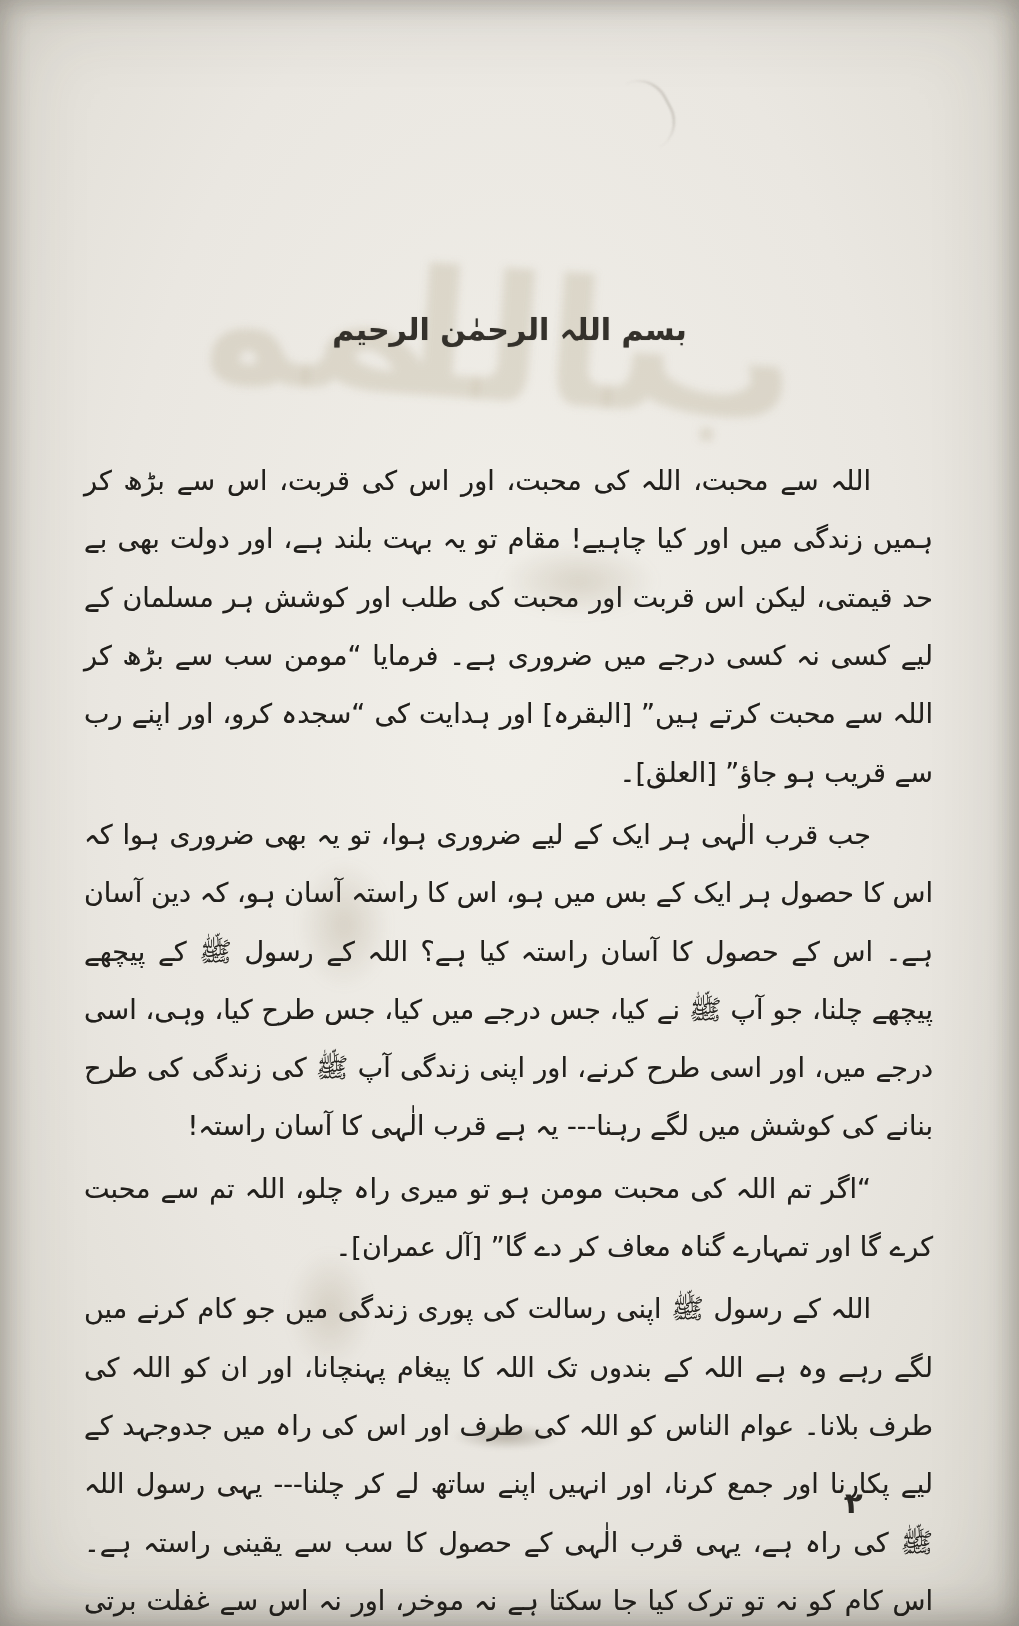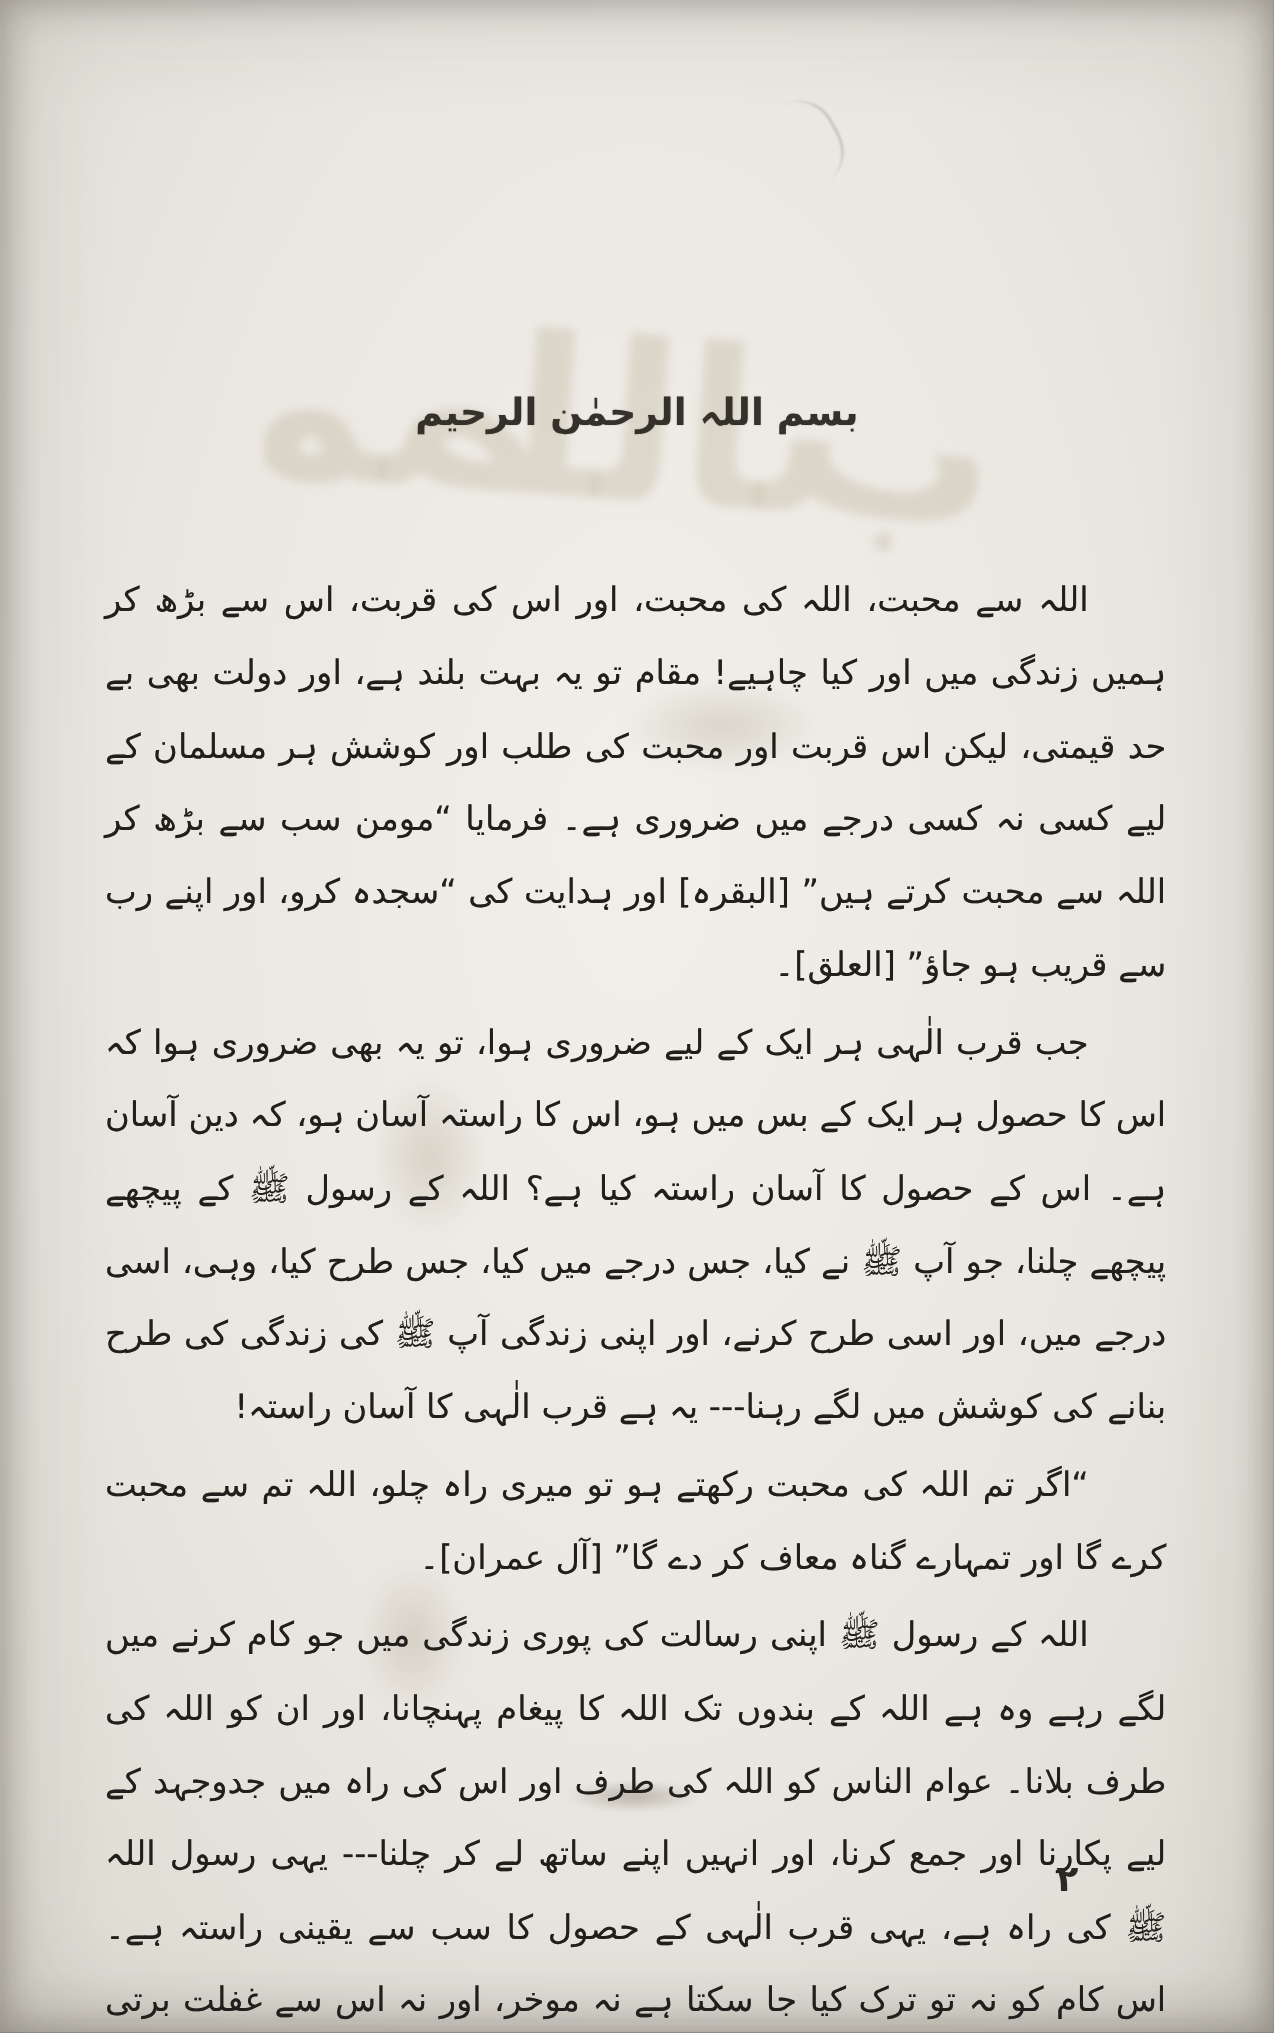--- a/index.html
+++ b/index.html
@@ -119,19 +119,19 @@
   <div class="smudge s1"></div>
   <div class="smudge s2"></div>
   <div class="smudge s3"></div>
   <div class="smudge s4"></div>
 
   <div class="bismillah">بسم اللہ الرحمٰن الرحیم</div>
 
   <div class="text-block" dir="rtl">
     <p class="para">اللہ سے محبت، اللہ کی محبت، اور اس کی قربت، اس سے بڑھ کر ہمیں زندگی میں اور کیا چاہیے! مقام تو یہ بہت بلند ہے، اور دولت بھی بے حد قیمتی، لیکن اس قربت اور محبت کی طلب اور کوشش ہر مسلمان کے لیے کسی نہ کسی درجے میں ضروری ہے۔ فرمایا “مومن سب سے بڑھ کر اللہ سے محبت کرتے ہیں” [البقرہ] اور ہدایت کی “سجدہ کرو، اور اپنے رب سے قریب ہو جاؤ” [العلق]۔</p>
     <p class="para">جب قرب الٰہی ہر ایک کے لیے ضروری ہوا، تو یہ بھی ضروری ہوا کہ اس کا حصول ہر ایک کے بس میں ہو، اس کا راستہ آسان ہو، کہ دین آسان ہے۔ اس کے حصول کا آسان راستہ کیا ہے؟ اللہ کے رسول ﷺ کے پیچھے پیچھے چلنا، جو آپ ﷺ نے کیا، جس درجے میں کیا، جس طرح کیا، وہی، اسی درجے میں، اور اسی طرح کرنے، اور اپنی زندگی آپ ﷺ کی زندگی کی طرح بنانے کی کوشش میں لگے رہنا--- یہ ہے قرب الٰہی کا آسان راستہ!</p>
-    <p class="para">“اگر تم اللہ کی محبت رکھتے ہو تو میری راہ چلو، اللہ تم سے محبت کرے گا اور تمہارے گناہ معاف کر دے گا” [آل عمران]۔</p>
+    <p class="para">“اگر تم اللہ کی محبت مومن ہو تو میری راہ چلو، اللہ تم سے محبت کرے گا اور تمہارے گناہ معاف کر دے گا” [آل عمران]۔</p>
     <p class="para">اللہ کے رسول ﷺ اپنی رسالت کی پوری زندگی میں جو کام کرنے میں لگے رہے وہ ہے اللہ کے بندوں تک اللہ کا پیغام پہنچانا، اور ان کو اللہ کی طرف بلانا۔ عوام الناس کو اللہ کی طرف اور اس کی راہ میں جدوجہد کے لیے پکارنا اور جمع کرنا، اور انہیں اپنے ساتھ لے کر چلنا--- یہی رسول اللہ ﷺ کی راہ ہے، یہی قرب الٰہی کے حصول کا سب سے یقینی راستہ ہے۔ اس کام کو نہ تو ترک کیا جا سکتا ہے نہ موخر، اور نہ اس سے غفلت برتی جا سکتی ہے۔ لیکن اس کام کو صحیح طور پر</p>
   </div>
 
   <div class="page-number" dir="rtl">۲</div>
 
 </div>
 
 </body></html>

